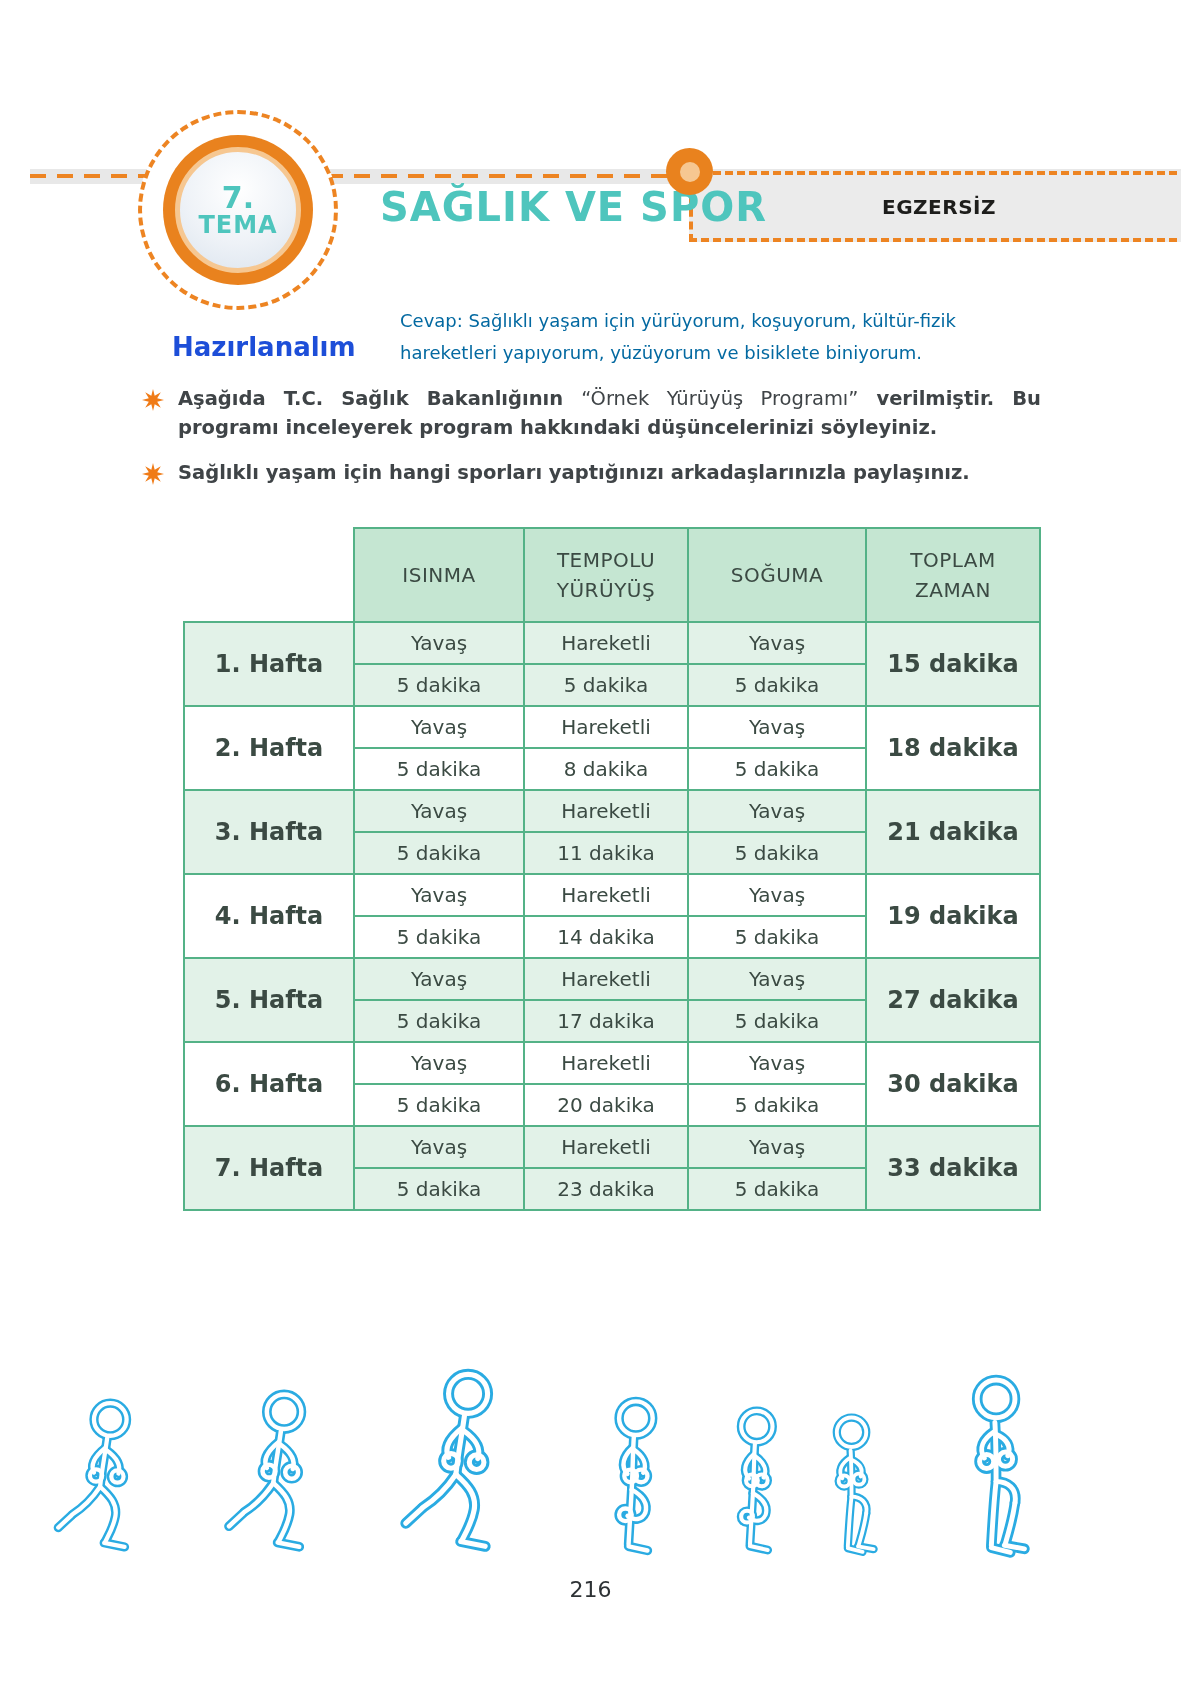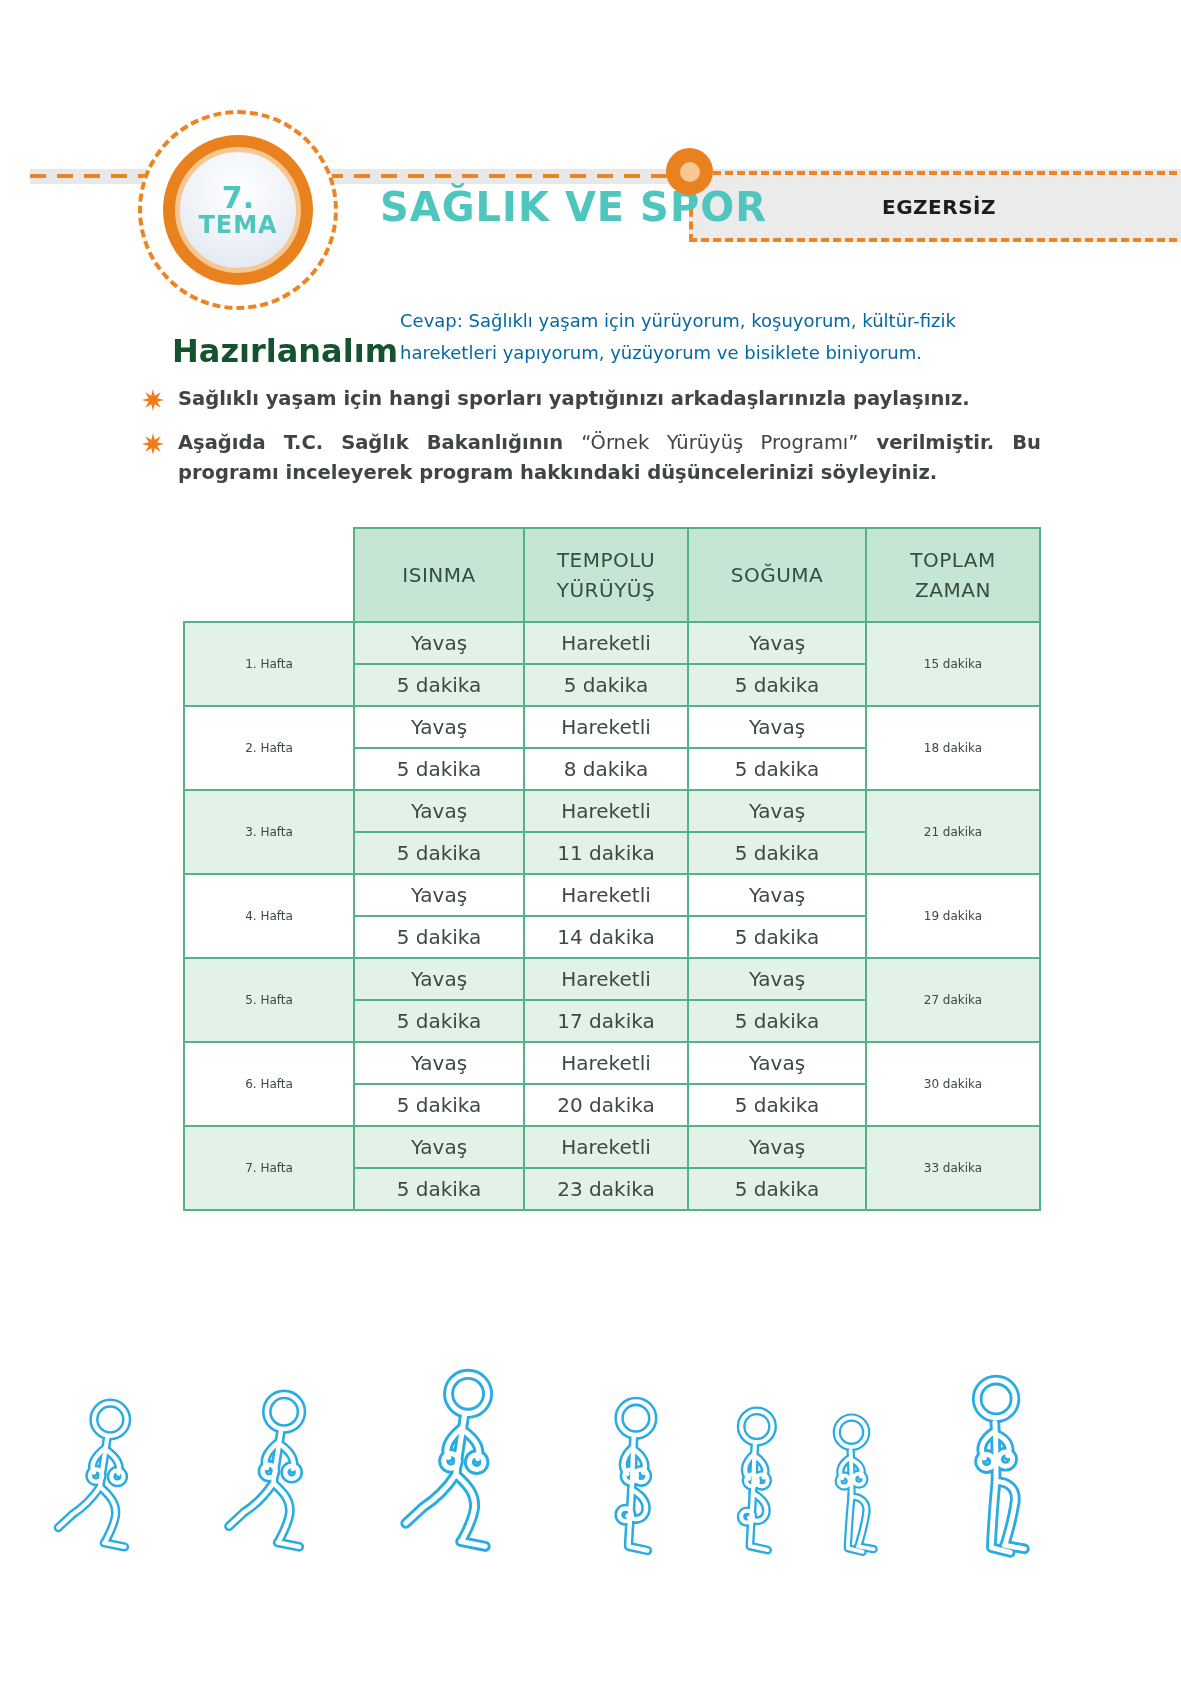--- a/index.html
+++ b/index.html
@@ -38,42 +38,42 @@
     letter-spacing:.5px; text-align:center; }
   .banner-dot { position:absolute; left:666px; top:148px; width:47px; height:47px;
     border-radius:50%; background:#e9821e; z-index:4;
     display:flex; align-items:center; justify-content:center; }
   .banner-dot-inner { width:20px; height:20px; border-radius:50%; background:#f6c791; }
 
   .answer { position:absolute; left:400px; top:305px; width:600px; z-index:2;
     font-size:18px; line-height:1.8; color:#0369a1; white-space:pre-line; }
 
   .prepare { position:absolute; left:172px; top:332px; z-index:3;
-    font-size:32px; font-weight:bold; color:#14532d; }
+    font-size:26px; font-weight:bold; color:#1d4ed8; }
 
   
   .bullets { position:absolute; left:141px; top:384px; width:900px; }
   .bullet { display:flex; align-items:flex-start; gap:13px; margin-bottom:15px; }
   .bullet svg { flex:0 0 24px; margin-top:4px; }
   .bullet p { margin:0; font-size:19.5px; font-weight:bold; color:#3f4447;
     line-height:1.5; text-align:justify; }
   .bullet .q { font-weight:normal; }
 
   
   .program { position:absolute; left:183px; top:527px; border-collapse:collapse;
     table-layout:fixed; z-index:2; }
   .program th, .program td { border:2px solid #54b287; text-align:center;
     vertical-align:middle; color:#3b4a43; padding:0 4px; }
   .program th { height:92px; background:#c5e6d2; font-size:20px; font-weight:500;
     letter-spacing:.5px; white-space:pre-line; line-height:1.5; }
   .program th.empty { border:none; background:transparent; }
   .program td { height:40px; font-size:20px; }
   .program tr.green td { background:#e2f2e8; }
   .program tr.white td { background:#ffffff; }
-  .program td.week, .program td.total { font-size:12px; }
+  .program td.week, .program td.total { font-size:24px;font-weight:bold; }
 
   
   .runners { position:absolute; left:0; top:1235px; width:1181px; height:335px; }
   .runners use.o { stroke:#2aabe2; stroke-width:9; fill:none;
     stroke-linecap:round; stroke-linejoin:round; }
   .runners use.i { stroke:#ffffff; stroke-width:4.2; fill:none;
     stroke-linecap:round; stroke-linejoin:round; }
 
   .pagenum { position:absolute; left:0; right:0; top:1577px; text-align:center;
     font-size:22px; color:#2e3235; }
@@ -106,27 +106,27 @@
   <div class="answer">Cevap: Sağlıklı yaşam için yürüyorum, koşuyorum, kültür-fizik
 hareketleri yapıyorum, yüzüyorum ve bisiklete biniyorum.</div>
 
   <div class="prepare">Hazırlanalım</div>
 
   <div class="bullets">
     <div class="bullet">
       <svg width="24" height="24" viewBox="0 0 24 24">
         <polygon fill="#f07b17" points="23,12 16.2,13.7 19.8,19.8 13.7,16.2 12,23 10.3,16.2 4.2,19.8 7.8,13.7 1,12 7.8,10.3 4.2,4.2 10.3,7.8 12,1 13.7,7.8 19.8,4.2 16.2,10.3"></polygon>
       </svg>
-      <p>Sağlıklı yaşam için hangi sporları yaptığınızı arkadaşlarınızla paylaşınız.</p>
+      <p><span class="b">Aşağıda T.C. Sağlık Bakanlığının</span> <span class="q">“Örnek Yürüyüş Programı”</span> <span class="b">verilmiştir. Bu programı inceleyerek program hakkındaki düşüncelerinizi söyleyiniz.</span></p>
     </div>
     <div class="bullet">
       <svg width="24" height="24" viewBox="0 0 24 24">
         <polygon fill="#f07b17" points="23,12 16.2,13.7 19.8,19.8 13.7,16.2 12,23 10.3,16.2 4.2,19.8 7.8,13.7 1,12 7.8,10.3 4.2,4.2 10.3,7.8 12,1 13.7,7.8 19.8,4.2 16.2,10.3"></polygon>
       </svg>
-      <p><span class="b">Aşağıda T.C. Sağlık Bakanlığının</span> <span class="q">“Örnek Yürüyüş Programı”</span> <span class="b">verilmiştir. Bu programı inceleyerek program hakkındaki düşüncelerinizi söyleyiniz.</span></p>
+      <p>Sağlıklı yaşam için hangi sporları yaptığınızı arkadaşlarınızla paylaşınız.</p>
     </div>
   </div>
 
   <table class="program">
     <colgroup>
       <col style="width:170px">
         <col style="width:170px">
         <col style="width:164px">
         <col style="width:178px">
         <col style="width:174px">
@@ -293,14 +293,15 @@
     <g transform="translate(800,177) scale(0.92)">
         <use href="#runC" class="o"></use>
         <use href="#runC" class="i"></use>
       </g>
     <g transform="translate(930,138) scale(1.18)">
         <use href="#runC" class="o"></use>
         <use href="#runC" class="i"></use>
       </g>
   </svg>
 
+  <div class="pagenum">216</div>
 
 </div>
 
 </body></html>

